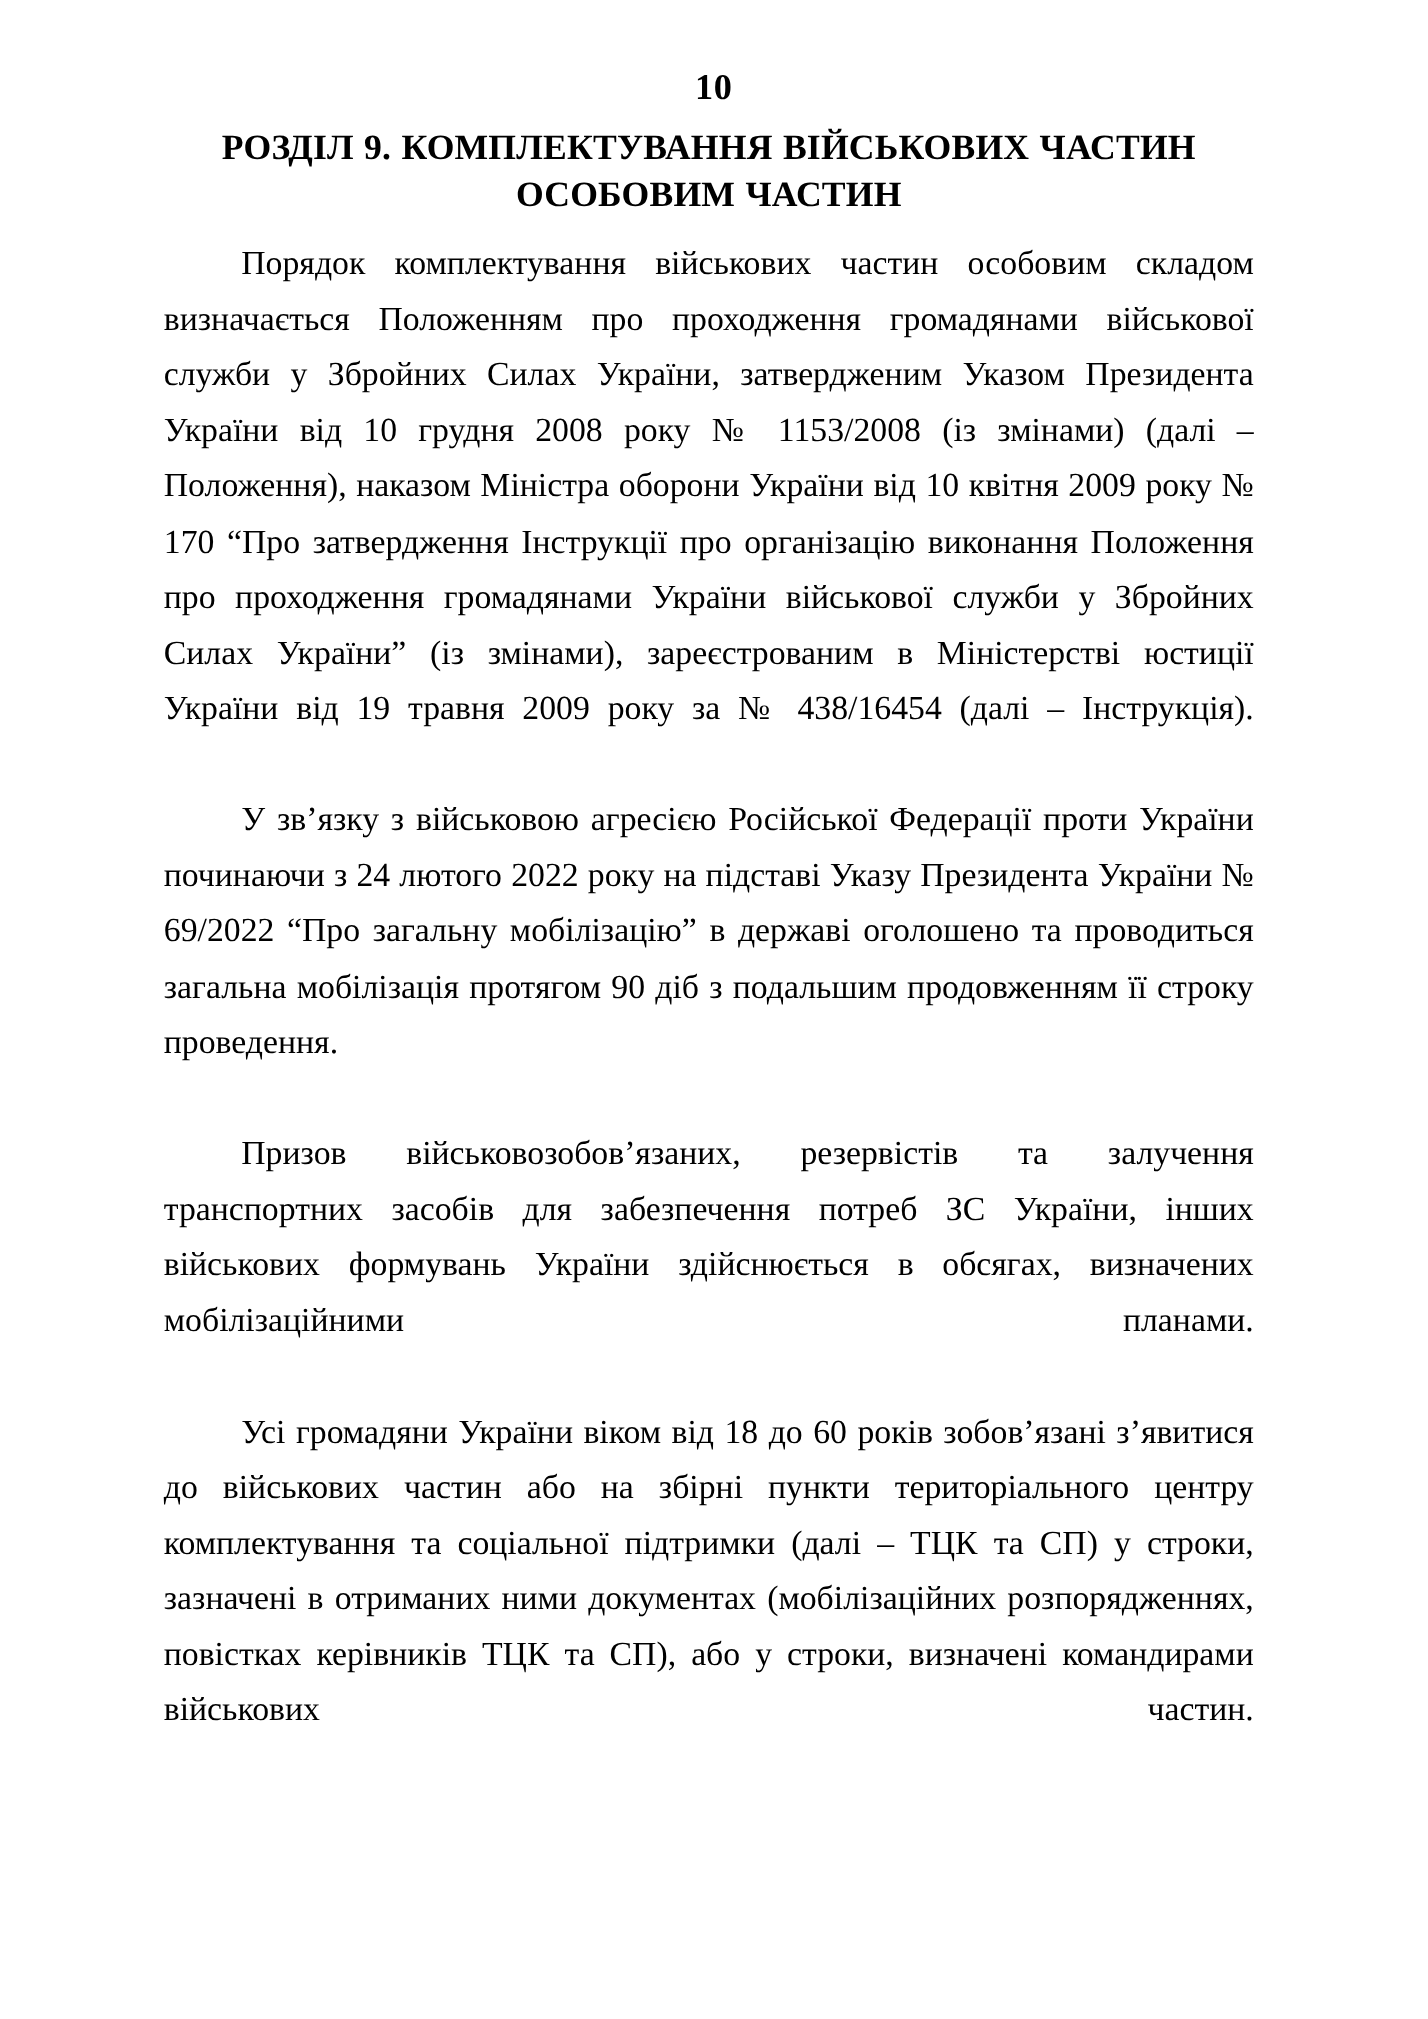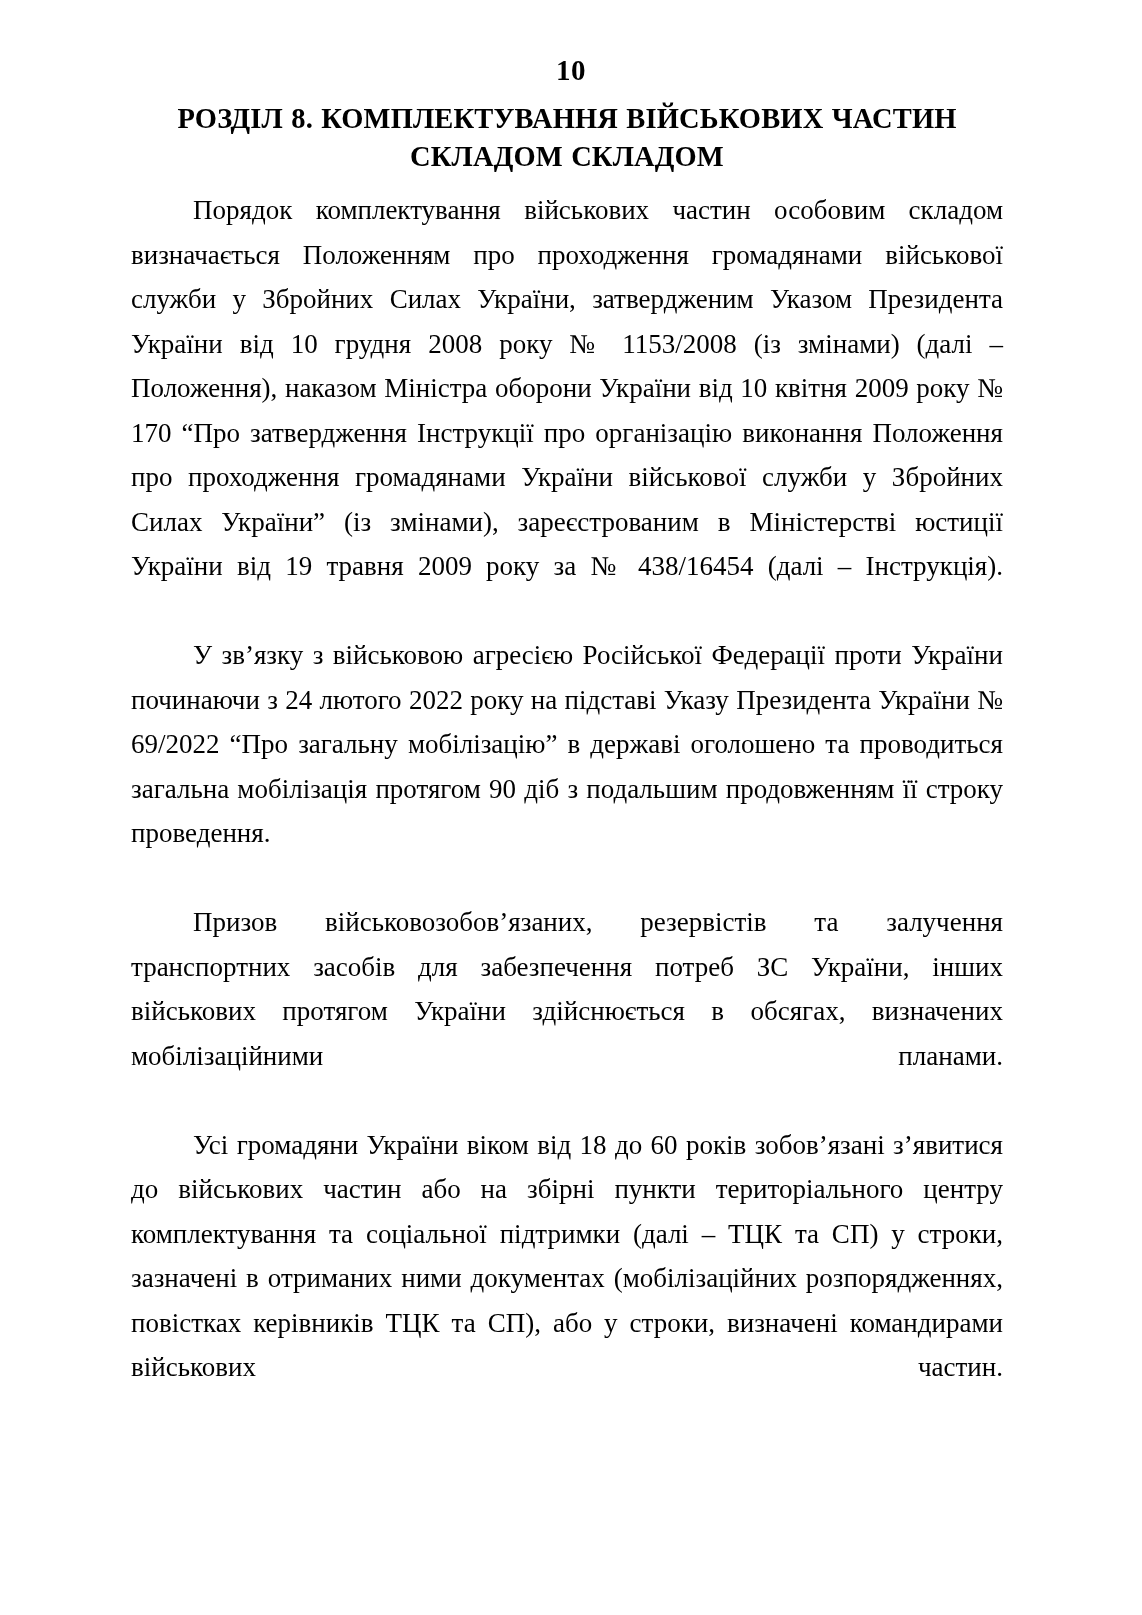--- a/index.html
+++ b/index.html
@@ -70,26 +70,26 @@
   }
 </style>
 </head>
 <body>
 
 <div class="page">
 
   <div class="page-number">10</div>
 
   <div class="chapter-heading">
-    <span class="heading-line">РОЗДІЛ 8. КОМПЛЕКТУВАННЯ ВІЙСЬКОВИХ ЧАСТИН</span>
-    <span class="heading-line">СКЛАДОМ СКЛАДОМ</span>
+    <span class="heading-line">РОЗДІЛ 9. КОМПЛЕКТУВАННЯ ВІЙСЬКОВИХ ЧАСТИН</span>
+    <span class="heading-line">ОСОБОВИМ ЧАСТИН</span>
   </div>
 
   <div class="body-text">
     <p>Порядок комплектування військових частин особовим складом визначається Положенням про проходження громадянами військової служби у Збройних Силах України, затвердженим Указом Президента України від 10 грудня 2008 року № 1153/2008 (із змінами) (далі – Положення), наказом Міністра оборони України від 10 квітня 2009 року № 170 “Про затвердження Інструкції про організацію виконання Положення про проходження громадянами України військової служби у Збройних Силах України” (із змінами), зареєстрованим в Міністерстві юстиції України від 19 травня 2009 року за № 438/16454 (далі – Інструкція).</p>
     <p>У зв’язку з військовою агресією Російської Федерації проти України починаючи з 24 лютого 2022 року на підставі Указу Президента України № 69/2022 “Про загальну мобілізацію” в державі оголошено та проводиться загальна мобілізація протягом 90 діб з подальшим продовженням її строку проведення.</p>
-    <p>Призов військовозобов’язаних, резервістів та залучення транспортних засобів для забезпечення потреб ЗС України, інших військових протягом України здійснюється в обсягах, визначених мобілізаційними планами.</p>
+    <p>Призов військовозобов’язаних, резервістів та залучення транспортних засобів для забезпечення потреб ЗС України, інших військових формувань України здійснюється в обсягах, визначених мобілізаційними планами.</p>
     <p>Усі громадяни України віком від 18 до 60 років зобов’язані з’явитися до військових частин або на збірні пункти територіального центру комплектування та соціальної підтримки (далі – ТЦК та СП) у строки, зазначені в отриманих ними документах (мобілізаційних розпорядженнях, повістках керівників ТЦК та СП), або у строки, визначені командирами військових частин.</p>
     <p>У першу чергу комплектування військових частин здійснюється за рахунок резервістів першої черги, а також резервістів, які уклали контракт про проходження військової служби у військовому резерві. Такі категорії громадян направляються безпосередньо до військових частин і не потребують додаткової військової підготовки.</p>
 
   </div>
 
 </div>
 
 </body></html>

